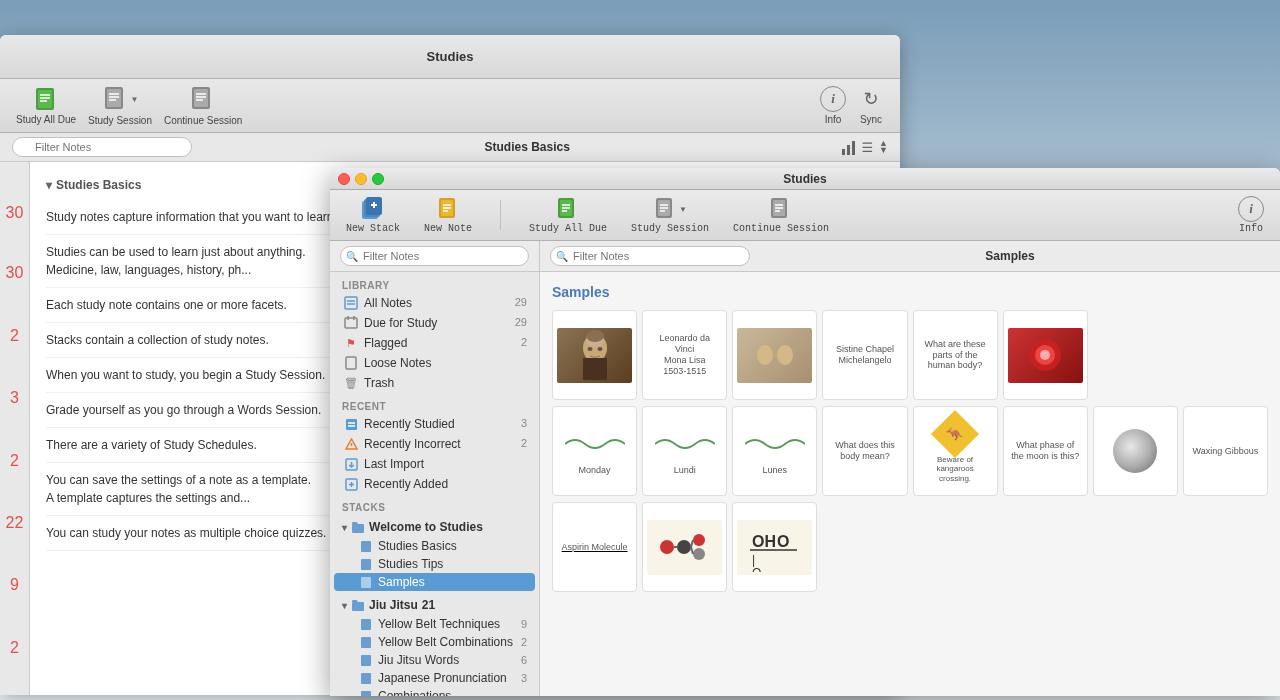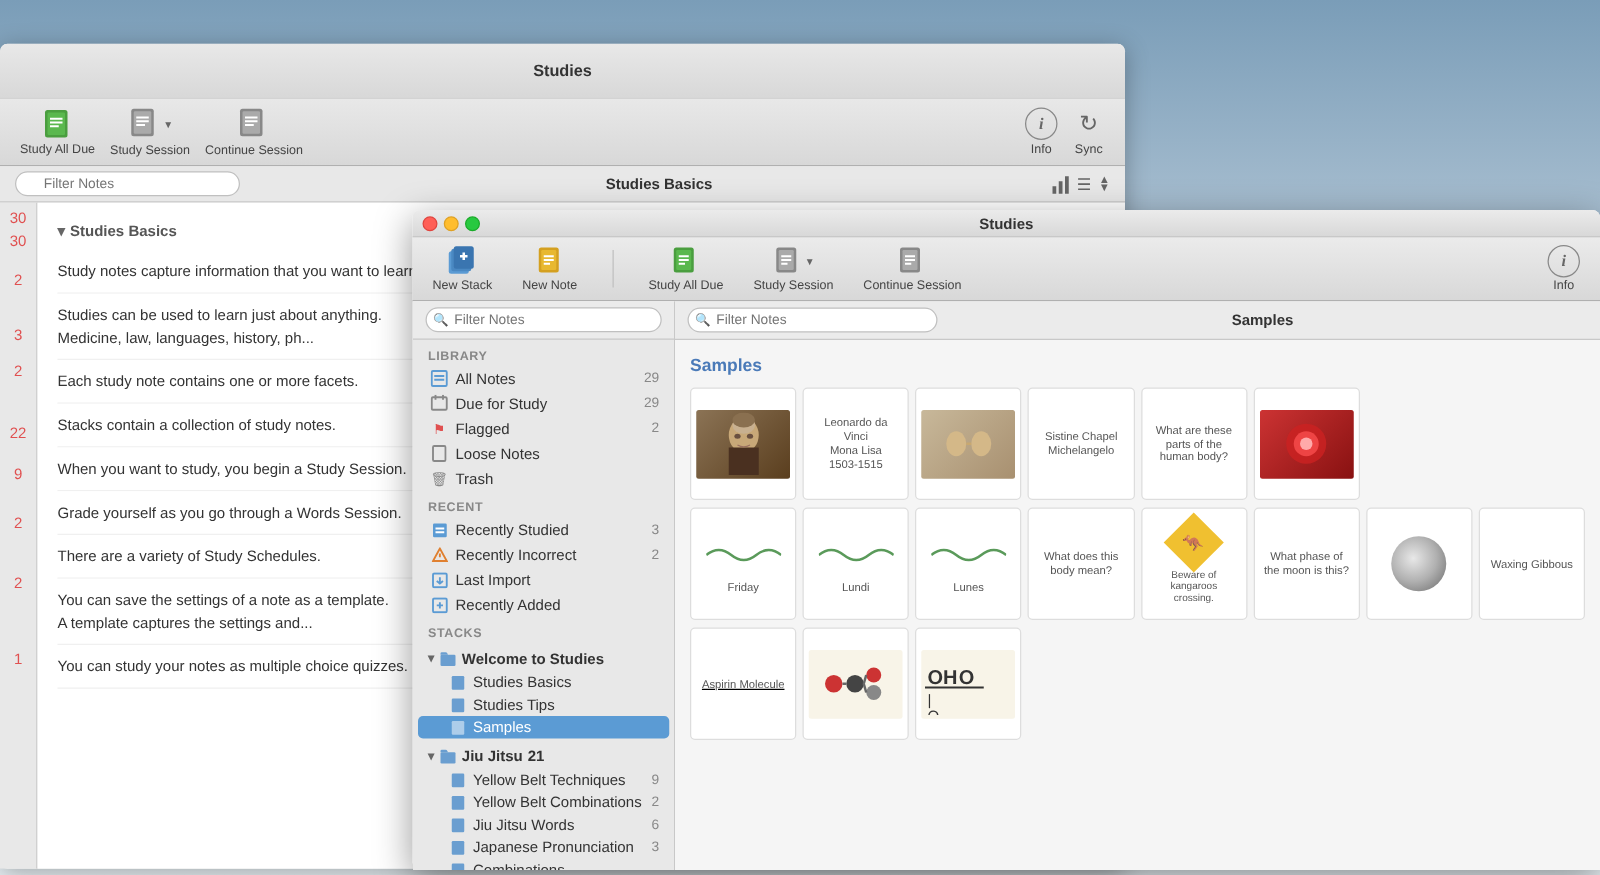--- a/index.html
+++ b/index.html
@@ -145,23 +145,24 @@
       background: #e8e8e8;
       border-right: 1px solid #c8c8c8;
       display: flex;
       flex-direction: column;
       align-items: center;
       padding-top: 4px;
       gap: 2px;
     }
 
     .margin-num {
-      font-size: 12px;
+      font-size: 16px;
       color: #e05050;
       line-height: 1.4;
+      margin-top: 36px;
     }
 
     .notes-panel {
       flex: 1;
       background: white;
       overflow-y: auto;
       padding: 12px 16px;
     }
 
     .notes-header {
@@ -274,20 +275,21 @@
       align-items: center;
       gap: 1px;
       cursor: pointer;
       padding: 2px 4px;
     }
 
     .tb-btn-label {
       font-size: 10px;
       color: #444;
       white-space: nowrap;
+      font-family: Liberation Mono, monospace;
     }
 
     
     .front-body {
       display: flex;
       flex: 1;
       overflow: hidden;
     }
 
     .sidebar {
@@ -328,21 +330,20 @@
       font-size: 10px;
       font-weight: 700;
       color: #888;
       text-transform: uppercase;
       padding: 8px 12px 2px 12px;
       letter-spacing: 0.5px;
     }
 
     .sidebar-item {
       display: flex;
-      align-items: center;
       padding: 3px 12px 3px 14px;
       gap: 6px;
       cursor: pointer;
       font-size: 12px;
       color: #333;
     }
 
     .sidebar-item .item-count {
       margin-left: auto;
       font-size: 11px;
@@ -991,21 +992,21 @@
         </div>
 
         <div style="display:grid;grid-template-columns:repeat(8,1fr);gap:5px;margin-bottom:6px;">
 
           <div class="note-card-thumb">
             <div style="width:100%;height:38px;display:flex;align-items:center;justify-content:center;">
               <svg width="60" height="20" viewBox="0 0 60 20">
                 <path d="M0,10 Q10,2 20,10 Q30,18 40,10 Q50,2 60,10" fill="none" stroke="#5a9a5a" stroke-width="2"></path>
               </svg>
             </div>
-            <div class="note-card-text">Friday</div>
+            <div class="note-card-text">Monday</div>
           </div>
 
           <div class="note-card-thumb">
             <div style="width:100%;height:38px;display:flex;align-items:center;justify-content:center;">
               <svg width="60" height="20" viewBox="0 0 60 20">
                 <path d="M0,10 Q10,2 20,10 Q30,18 40,10 Q50,2 60,10" fill="none" stroke="#5a9a5a" stroke-width="2"></path>
               </svg>
             </div>
             <div class="note-card-text">Lundi</div>
           </div>
@@ -1059,21 +1060,21 @@
                 <circle cx="42" cy="13" r="6" fill="#cc3333"></circle>
                 <circle cx="42" cy="27" r="6" fill="#888"></circle>
                 <line x1="17" y1="20" x2="20" y2="20" stroke="#666" stroke-width="2"></line>
                 <line x1="34" y1="20" x2="36" y2="13" stroke="#666" stroke-width="2"></line>
                 <line x1="34" y1="20" x2="36" y2="27" stroke="#666" stroke-width="2"></line>
               </svg>
             </div>
           </div>
 
           <div class="note-card-thumb">
-            <div style="width:100%;height:55px;background:#f8f4e8;border-radius:2px;display:flex;align-items:center;">
+            <div style="width:100%;height:55px;background:#f8f4e8;border-radius:2px;display:flex;align-items:center;justify-content:center;">
               <svg width="55" height="50" viewBox="0 0 55 50">
                 <text x="5" y="25" font-size="16" font-weight="bold" fill="#333">OH</text>
                 <text x="5" y="42" font-size="12" fill="#333">|</text>
                 <text x="5" y="55" font-size="12" fill="#333">O</text>
                 <line x1="3" y1="28" x2="50" y2="28" stroke="#333" stroke-width="1.5"></line>
                 <text x="30" y="25" font-size="16" font-weight="bold" fill="#333">O</text>
               </svg>
             </div>
           </div>
         </div>

